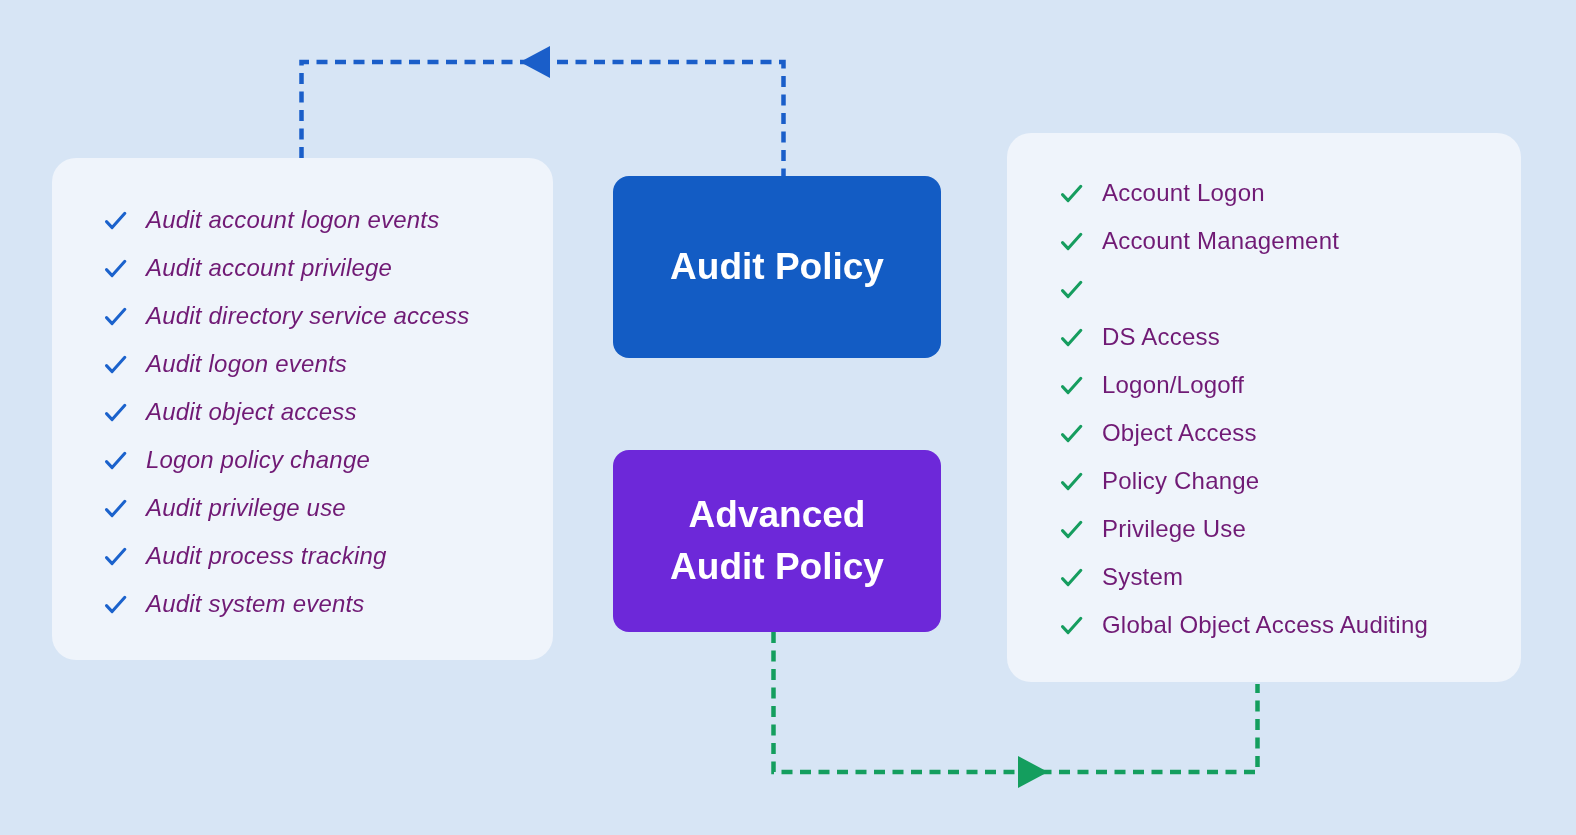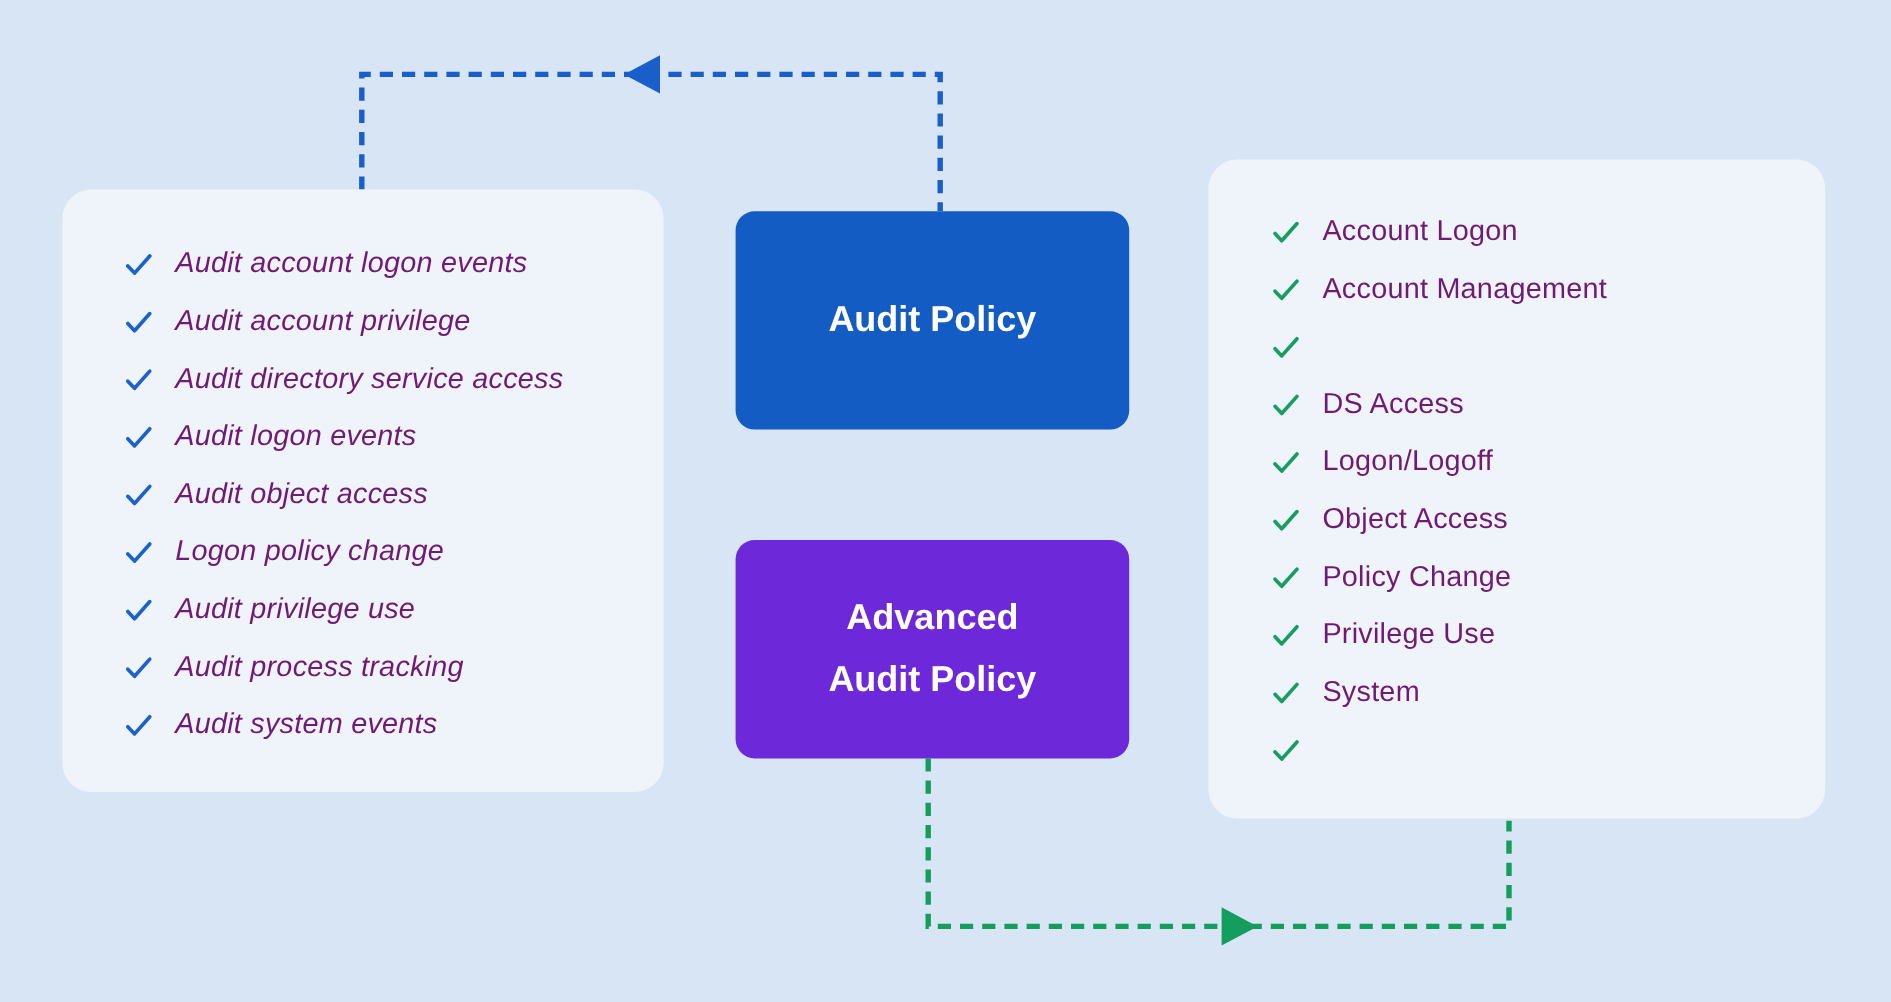--- a/index.html
+++ b/index.html
@@ -67,21 +67,21 @@
     left: 613px;
     width: 328px;
     height: 182px;
     border-radius: 16px;
     display: flex;
     flex-direction: column;
     align-items: center;
     justify-content: center;
     color: #FFFFFF;
     font-weight: bold;
-    font-size: 30px;
+    font-size: 37px;
     line-height: 52px;
     text-align: center;
   }
   .policy-box.blue { top: 176px; background: #135CC4; }
   .policy-box.green { top: 450px; background: #119C61; }
   .box-line { display: block; white-space: nowrap; }
 </style>
 </head>
 <body>
 
@@ -211,16 +211,17 @@
     <div class="row">
       <svg class="check" viewBox="0 0 24 24">
           <path d="M4 13 L9 18.3 L20.3 5.6" fill="none" stroke-width="2.7" stroke-linecap="round" stroke-linejoin="round" stroke="#169D5F"></path>
         </svg>
       <span class="row-label">System</span>
     </div>
     <div class="row">
       <svg class="check" viewBox="0 0 24 24">
           <path d="M4 13 L9 18.3 L20.3 5.6" fill="none" stroke-width="2.7" stroke-linecap="round" stroke-linejoin="round" stroke="#169D5F"></path>
         </svg>
+      <span class="row-label">Global Object Access Auditing</span>
     </div>
   </div>
 
 </div>
 
 </body></html>

